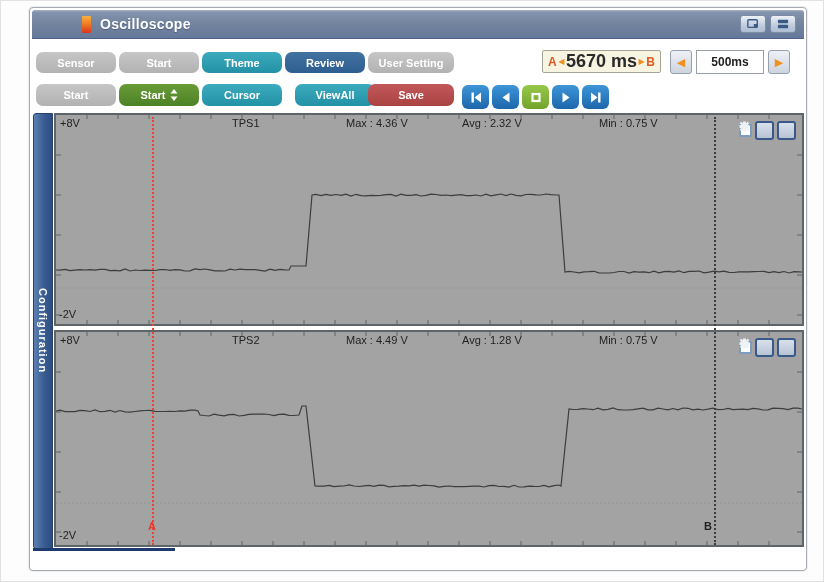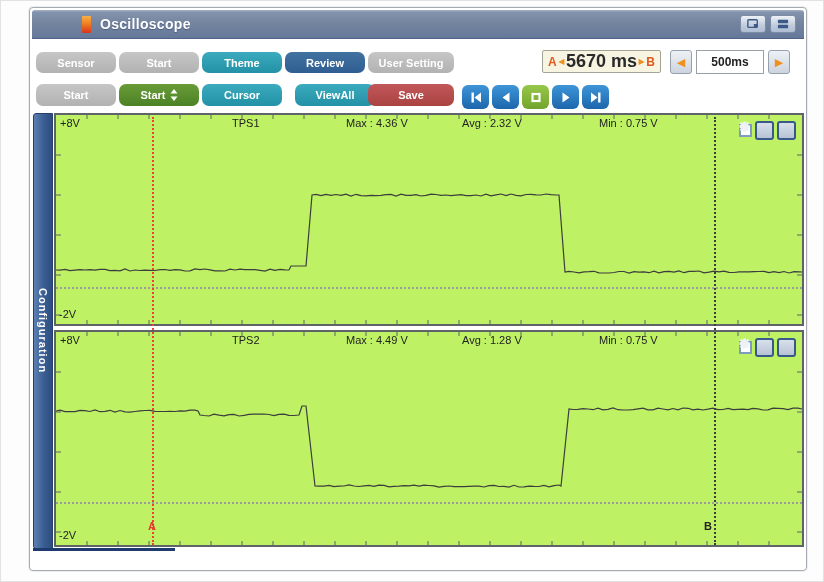--- a/index.html
+++ b/index.html
@@ -29,21 +29,21 @@
   .ab-arrow{color:#f0901e;font-size:8px;font-family:"DejaVu Sans",sans-serif;cursor:pointer;}
   .ab-value{color:#2a2a2a;font-weight:bold;font-size:18px;}
   .tb-arrow{position:absolute;top:42px;width:22px;height:24px;border:1px solid #97a1ae;border-radius:3px;background:linear-gradient(#eef1f6,#ccd4df);color:#f0901e;font-size:11px;font-family:"DejaVu Sans",sans-serif;display:flex;align-items:center;justify-content:center;padding:0;}
   .tb-field{position:absolute;left:666px;top:42px;width:68px;height:24px;border:1px solid #9aa0a8;background:#fff;box-sizing:border-box;display:flex;align-items:center;justify-content:center;font-weight:bold;font-size:12px;color:#222;}
   
   .side-tab{position:absolute;left:3px;top:105px;width:20px;height:436px;background:linear-gradient(90deg,#5c80b2,#3a5d92 55%,#2c4d80);border:1px solid #24406b;border-radius:3px 0 0 3px;box-sizing:border-box;display:flex;align-items:center;justify-content:center;}
   .side-tab span{writing-mode:vertical-rl;color:#fff;font-size:11px;font-weight:bold;letter-spacing:1px;}
   .tab-underline{position:absolute;left:3px;top:540px;width:142px;height:3px;background:#1f3a6e;}
   
   .panels{position:absolute;left:24px;top:105px;width:750px;height:434px;}
-  .panel{position:absolute;left:0;width:750px;background:#bef264;border:2px solid #5f6468;box-sizing:border-box;}
+  .panel{position:absolute;left:0;width:750px;background:#a3a3a3;border:2px solid #5f6468;box-sizing:border-box;}
   .panel svg{position:absolute;left:0;top:0;}
   .lbl{position:absolute;font-size:11px;color:#222;white-space:nowrap;}
   .lbl.scale-top{left:4px;top:2px;}
   .lbl.ch-name{left:176px;top:2px;}
   .lbl.stat-max{left:274px;top:2px;margin-left:16px;}
   .lbl.stat-avg{left:406px;top:2px;}
   .lbl.stat-min{left:543px;top:2px;}
   .lbl.scale-bottom{left:3px;bottom:4px;}
   .refline{position:absolute;left:0;width:100%;height:0;border-top:2px dotted #9c9c9c;}
   .pctrl{position:absolute;top:6px;right:6px;display:flex;align-items:center;gap:3px;}

